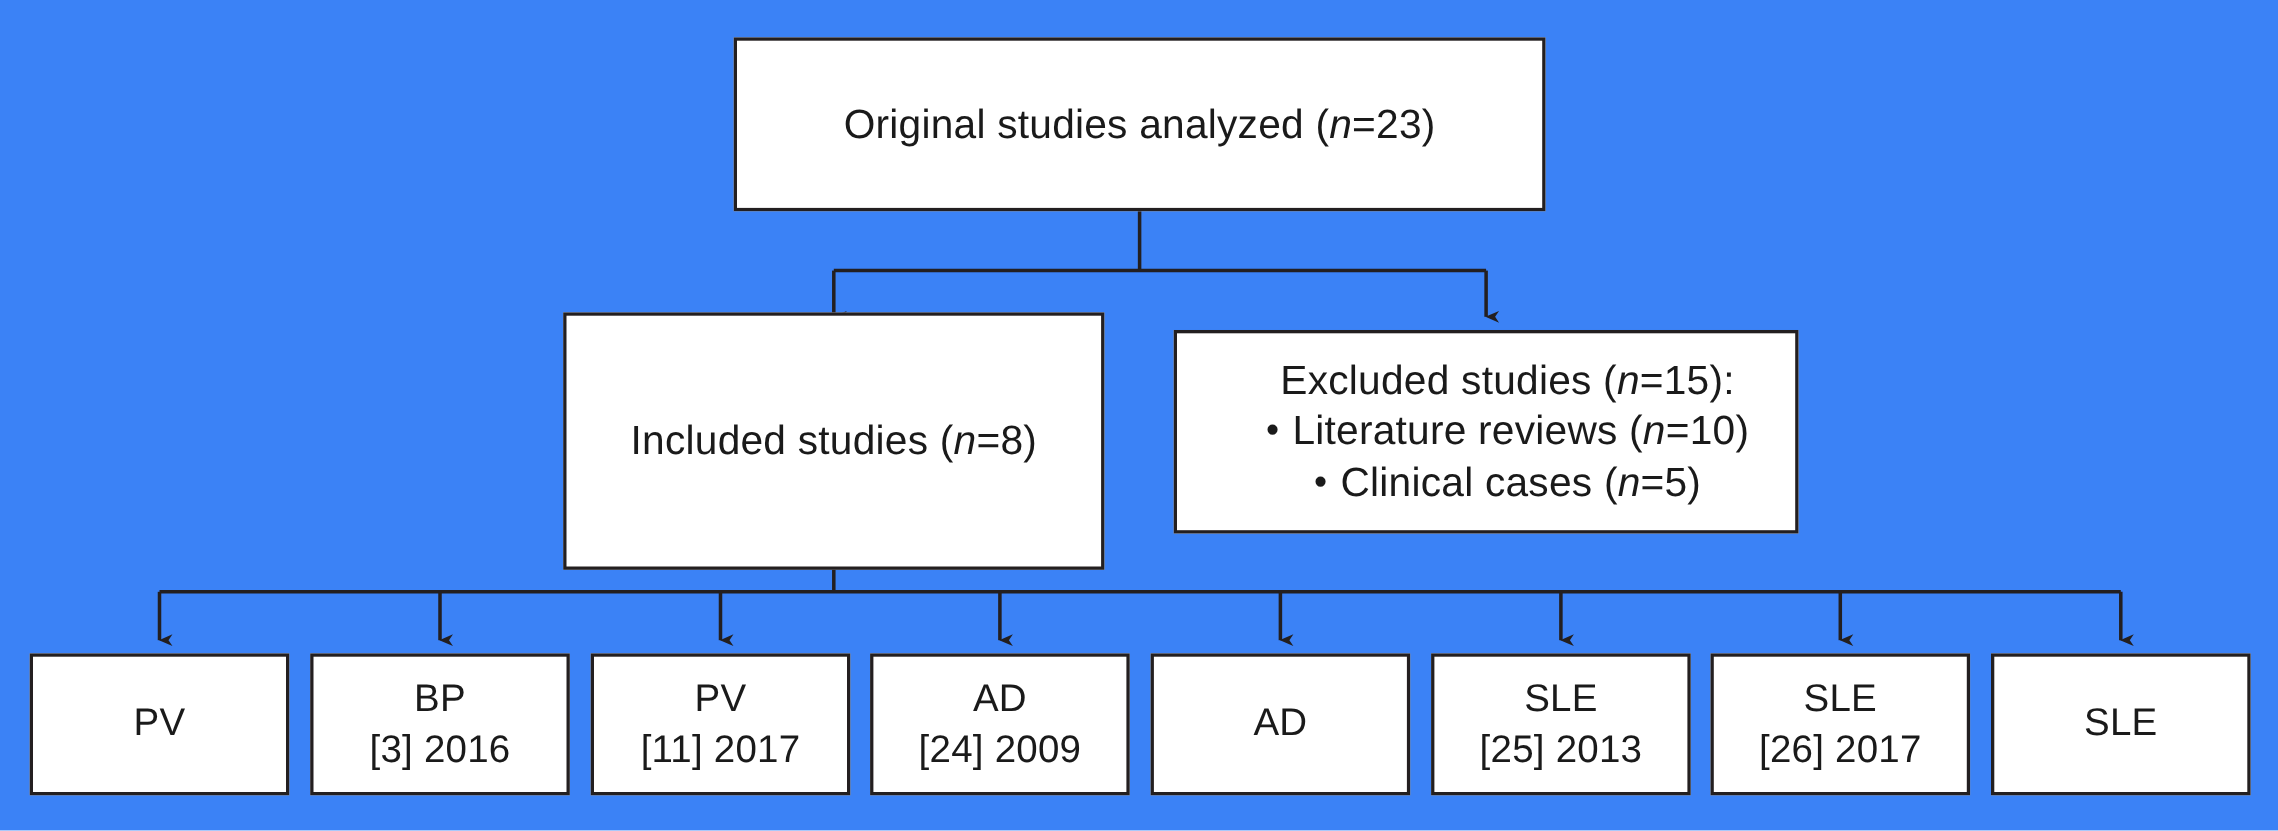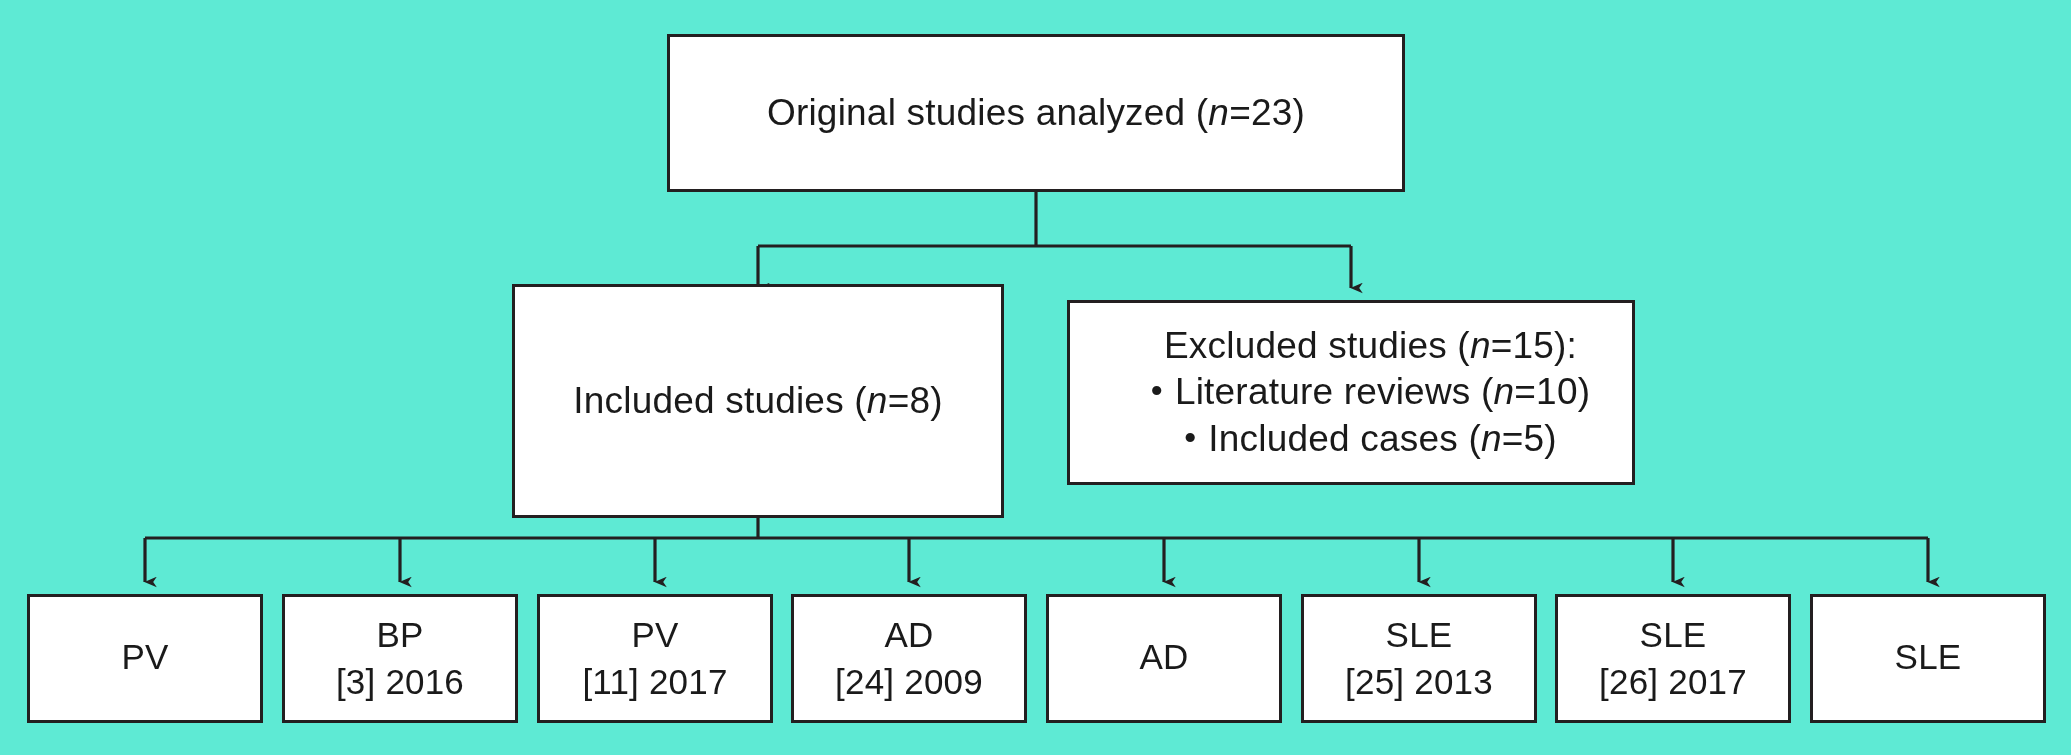--- a/index.html
+++ b/index.html
@@ -9,21 +9,21 @@
     background: #ffffff;
   }
   body {
     font-family: "Liberation Sans", sans-serif;
     color: #1a1a1a;
   }
   #flowchart-root {
     position: relative;
     width: 2071px;
     height: 755px;
-    background: #5eead4;
+    background: #3b82f6;
     overflow: hidden;
   }
   .connector-layer {
     position: absolute;
     left: 0;
     top: 0;
     width: 2071px;
     height: 755px;
     pointer-events: none;
   }
@@ -144,21 +144,21 @@
     <span class="node-line"><span>Original studies analyzed (</span><span class="ital-n">n</span><span>=23)</span></span>
   </div>
 
   <div class="node-box" id="node-included">
     <span class="node-line"><span>Included studies (</span><span class="ital-n">n</span><span>=8)</span></span>
   </div>
 
   <div class="node-box" id="node-excluded">
     <span class="node-line"><span>Excluded studies (</span><span class="ital-n">n</span><span>=15):</span></span>
     <span class="node-line bullet-line"><span>Literature reviews (</span><span class="ital-n">n</span><span>=10)</span></span>
-    <span class="node-line bullet-line"><span>Included cases (</span><span class="ital-n">n</span><span>=5)</span></span>
+    <span class="node-line bullet-line"><span>Clinical cases (</span><span class="ital-n">n</span><span>=5)</span></span>
   </div>
 
   <div class="node-box leaf-box" style="left:27px">
     <span class="node-line leaf-code">PV</span>
   </div>
   <div class="node-box leaf-box" style="left:282px">
     <span class="node-line leaf-code">BP</span>
     <span class="node-line">[3] 2016</span>
   </div>
   <div class="node-box leaf-box" style="left:537px">

